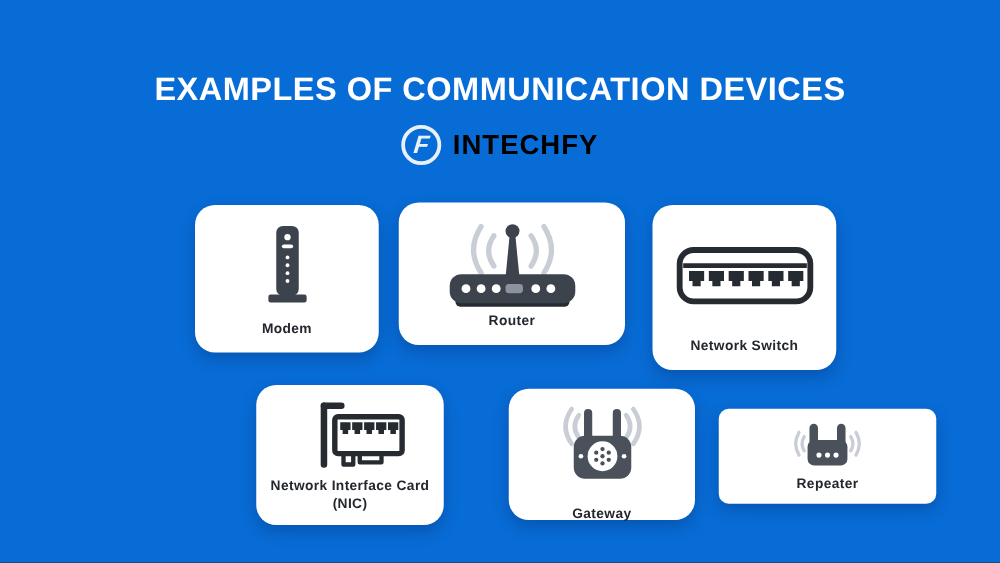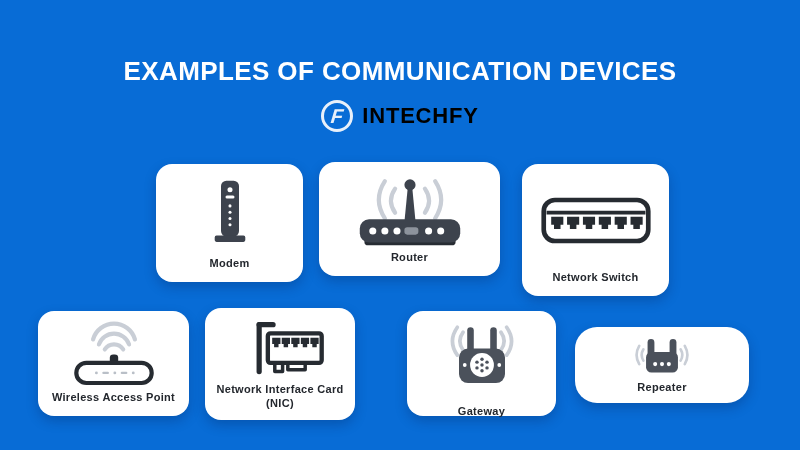--- a/index.html
+++ b/index.html
@@ -33,21 +33,21 @@
     display:flex;flex-direction:column;align-items:center;
     box-sizing:border-box;padding:8px 6px 12px 6px;
   }
   .icon-wrap{flex:1;display:flex;align-items:center;justify-content:center;}
   .card-label{
     flex:none;color:#23272d;font-size:11px;font-weight:700;
     letter-spacing:.3px;line-height:1.3;text-align:center;
   }
   .label-wrap{max-width:150px;}
   .label-wrap-sm{max-width:140px;}
-  .card-repeater{border-radius:22px;padding:6px 6px 9px 6px;}
+  .card-repeater{border-radius:8px;padding:6px 6px 9px 6px;}
 </style>
 </head>
 <body>
 
 <div id="stage">
 
   <div class="title">EXAMPLES OF COMMUNICATION DEVICES</div>
 
   <div class="logo-row">
     <div class="logo-circle">
@@ -107,41 +107,20 @@
           <path d="M46 22 h13 v8.6 h-3 v4.4 h-7 v-4.4 h-3 z"></path>
           <path d="M63 22 h13 v8.6 h-3 v4.4 h-7 v-4.4 h-3 z"></path>
           <path d="M80 22 h13 v8.6 h-3 v4.4 h-7 v-4.4 h-3 z"></path>
           <path d="M97 22 h13 v8.6 h-3 v4.4 h-7 v-4.4 h-3 z"></path>
         </g>
       </svg>
     </div>
     <div class="card-label">Network Switch</div>
   </div>
 
-  <div class="card" style="left:38px;top:311px;width:151px;height:105px;">
-    <div class="icon-wrap">
-      <svg width="98" height="67" viewBox="0 0 110 80">
-        <g stroke="#c9ced6" stroke-width="5" stroke-linecap="round" fill="none">
-          <path d="M44 34 A 13 13 0 0 1 66 34"></path>
-          <path d="M37 28 A 19 19 0 0 1 73 28"></path>
-          <path d="M30 22 A 26 26 0 0 1 80 22"></path>
-        </g>
-        <rect x="50" y="40" width="10" height="13" rx="4" fill="#262b31"></rect>
-        <rect x="10" y="50" width="90" height="24" rx="12" fill="#ffffff" stroke="#262b31" stroke-width="5"></rect>
-        <g fill="#b9bfc7">
-          <circle cx="34" cy="62" r="1.7"></circle>
-          <rect x="41" y="60.7" width="8" height="2.6" rx="1.3"></rect>
-          <circle cx="56" cy="62" r="1.7"></circle>
-          <rect x="63" y="60.7" width="8" height="2.6" rx="1.3"></rect>
-          <circle cx="78" cy="62" r="1.7"></circle>
-        </g>
-      </svg>
-    </div>
-    <div class="card-label label-wrap-sm">Wireless Access Point</div>
-  </div>
 
   <div class="card" style="left:205px;top:308px;width:150px;height:112px;">
     <div class="icon-wrap">
       <svg width="100" height="66" viewBox="0 0 112 76">
         <g stroke="#262b31" stroke-width="6" stroke-linecap="round" fill="none">
           <path d="M32 10 H48"></path>
           <path d="M32 10 V64"></path>
         </g>
         <rect x="42" y="20" width="62" height="34" rx="3" fill="#ffffff" stroke="#262b31" stroke-width="5"></rect>
         <g fill="#262b31">

